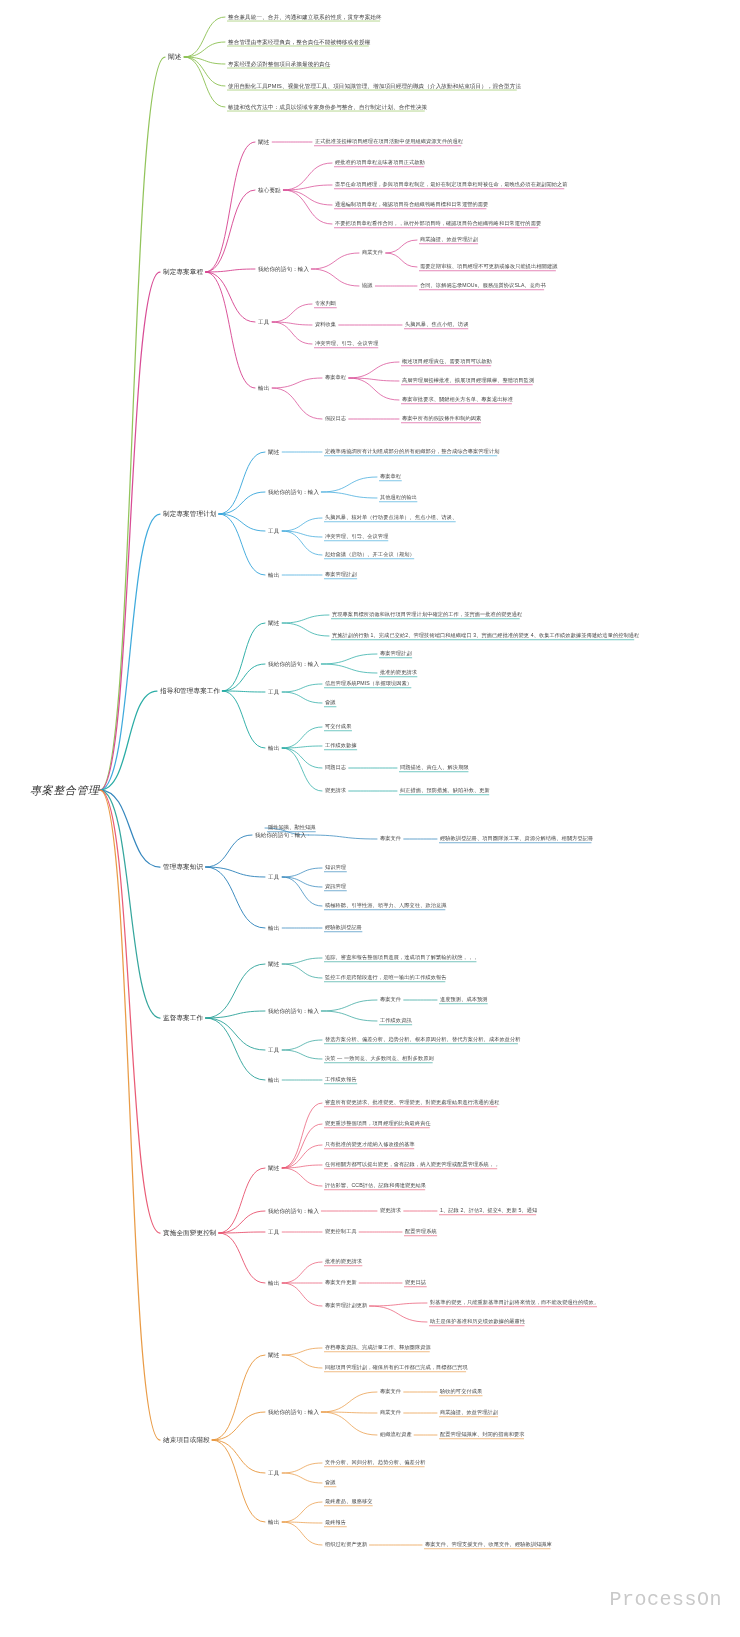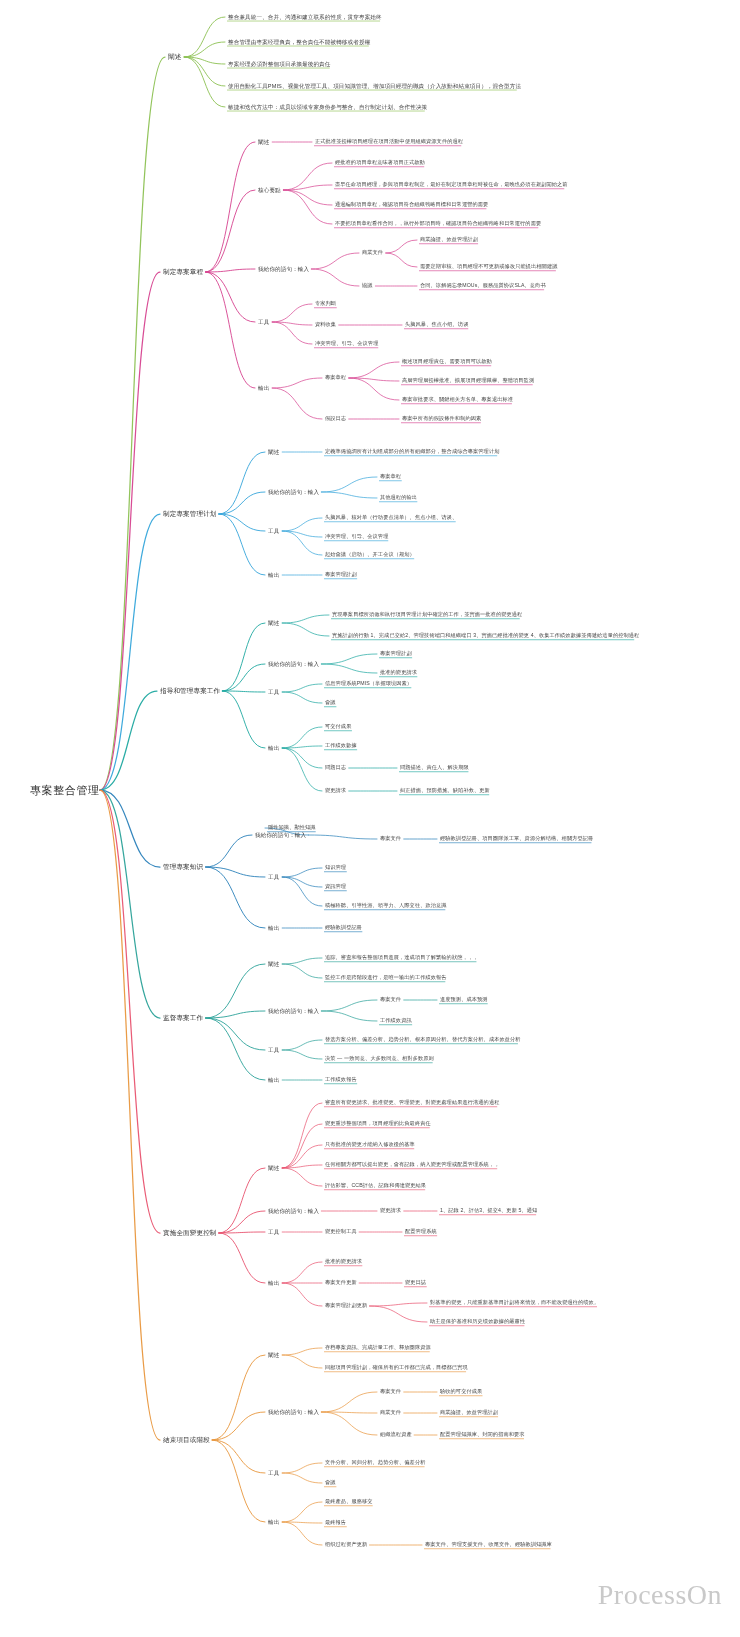--- a/index.html
+++ b/index.html
@@ -18,30 +18,31 @@
     line-height:1.15;
     color:#3a3a3a;
     white-space:nowrap;
     letter-spacing:.1px;
     transform:translateY(-50%);
   }
   .node.root{
     font-size:11px;
     color:#333;
     letter-spacing:.6px;
+    font-style:italic;
   }
   .node.lvl1{font-size:6.6px;color:#333;}
   .node.lvl2{font-size:5.6px;color:#3c3c3c;}
   .node.lvl3{font-size:5.2px;color:#444;}
   .node.lvl4{font-size:5.2px;color:#444;}
   .watermark{
     position:absolute;
     right:18px;bottom:26px;
-    font-family:Liberation Serif, serif;
-    font-size:28px;
+    font-family:Liberation Mono, monospace;
+    font-size:20px;
     color:#c9c9c9;
     letter-spacing:.5px;
     user-select:none;
   }
 </style>
 </head>
 <body>
 
 <div id="stage">
   <svg id="links">

